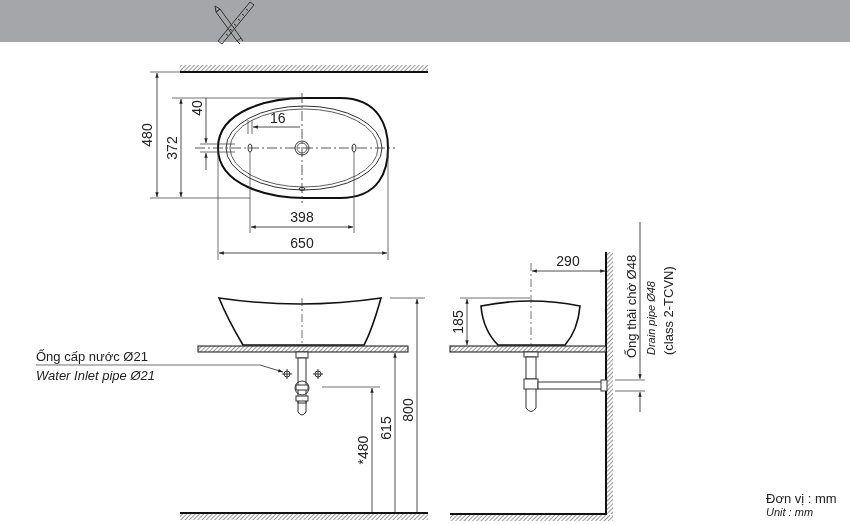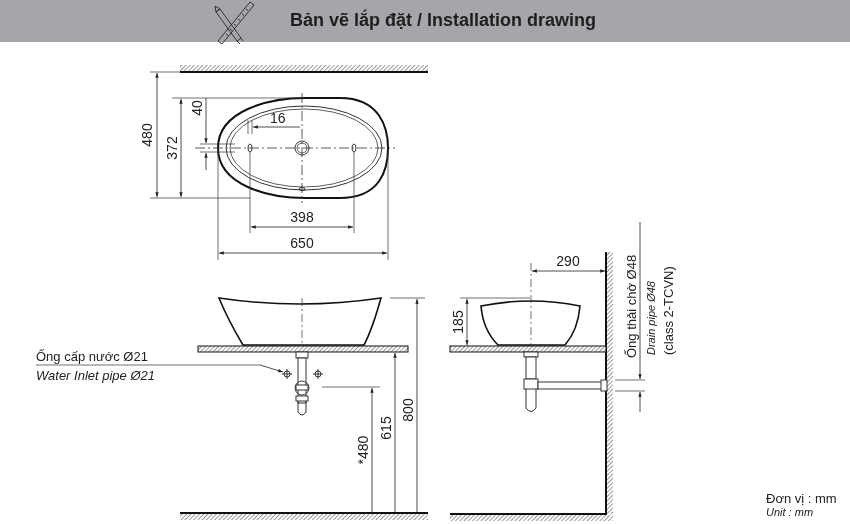--- a/index.html
+++ b/index.html
@@ -27,21 +27,20 @@
         <line x1="26" y1="24" x2="28" y2="25.5"></line>
       <line x1="22" y1="29" x2="24" y2="30.5"></line>
         <line x1="18" y1="34" x2="20" y2="35.5"></line>
 
       <polygon points="8,12 12,9 33,38 29,41"></polygon>
       <polygon points="8,12 12,9 7,6"></polygon>
       <line x1="29" y1="41" x2="32" y2="44"></line>
         <line x1="33" y1="38" x2="35" y2="41"></line>
     </g>
   </svg>
-  <div class="header-title">Bản vẽ lắp đặt / Installation drawing</div>
 </div>
 
 <svg class="drawing" width="850" height="524" viewBox="0 0 850 524">
   <defs>
     <pattern id="hatch" patternUnits="userSpaceOnUse" width="3" height="3" patternTransform="rotate(45)">
       <rect width="3" height="3" fill="#fff"></rect>
       <line x1="0" y1="0" x2="0" y2="3" stroke="#555" stroke-width="1.2"></line>
     </pattern>
     <marker id="arr" viewBox="0 0 10 10" refX="10" refY="5" markerWidth="8" markerHeight="6" orient="auto-start-reverse">
       <path d="M0,1.5 L10,5 L0,8.5 z" fill="#222"></path>

